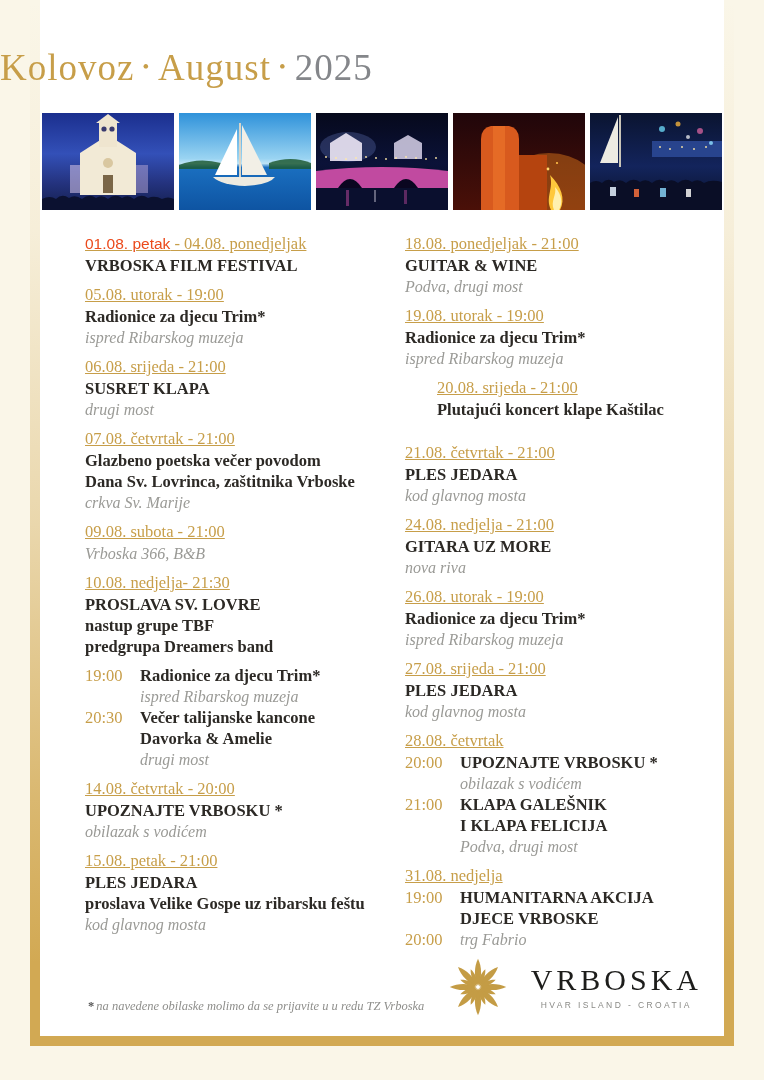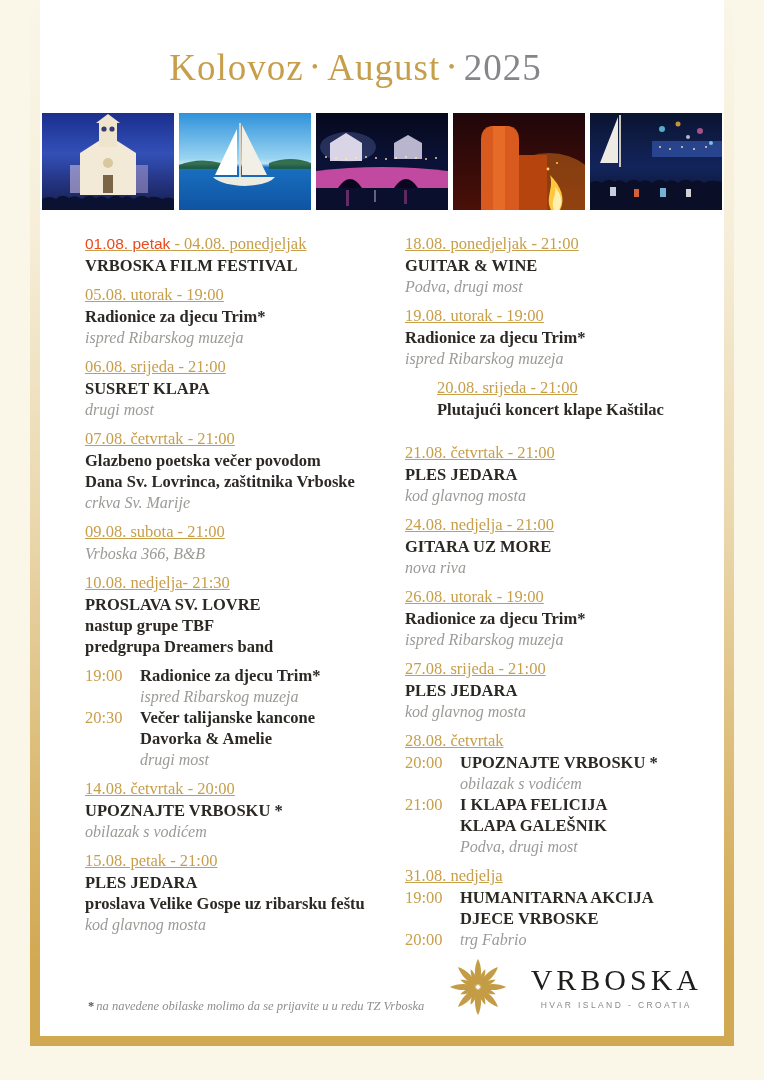--- a/index.html
+++ b/index.html
@@ -9,21 +9,21 @@
   .frame{position:absolute;left:30px;top:0;width:704px;height:1046px;
          background:linear-gradient(to bottom,
            rgba(210,169,83,0) 0%,
            rgba(210,169,83,0.10) 22%,
            rgba(210,169,83,0.40) 50%,
            rgba(210,169,83,0.80) 76%,
            #D2A953 92%, #D2A953 100%);}
   .frame-inner{position:absolute;left:10px;right:10px;top:0;bottom:10px;background:#FFFFFF;}
 
   
-  .header{position:absolute;top:46px;left:0;right:53px;text-align:center;z-index:3;
+  .header{position:absolute;top:46px;left:0;right:53px;text-align:left;z-index:3;
           font-size:37px;letter-spacing:1px;color:#C79E49;}
   .header .dot{font-size:19px;vertical-align:middle;padding:0 8px;position:relative;top:-5px;color:#C79E49;}
   .header .year{color:#84868A;}
 
   
   .photos{position:absolute;top:113px;left:42px;width:680px;height:97px;display:flex;gap:5px;z-index:3;}
   .photo{flex:1;position:relative;overflow:hidden;}
   .photo svg{position:absolute;inset:0;width:100%;height:100%;}
   .photo-church{background:linear-gradient(180deg,#1B2F8E 0%,#3350B8 42%,#24337F 72%,#141F4E 100%);}
   .photo-sail{background:linear-gradient(180deg,#2F92DA 0%,#9AD4F2 47%,#BEE4F6 52%,#1A6FC0 56%,#0E54A2 100%);}
@@ -315,22 +315,22 @@
             <div class="title">
                 <span class="tl">UPOZNAJTE VRBOSKU *</span>
               </div>
             <div class="venue">obilazak s vodićem</div>
           </div>
         </div>
         <div class="sub-row">
           <div class="time">21:00</div>
           <div class="sub-body">
             <div class="title">
+                <span class="tl">KLAPA GALEŠNIK</span>
                 <span class="tl">I KLAPA FELICIJA</span>
-                <span class="tl">KLAPA GALEŠNIK</span>
               </div>
             <div class="venue">Podva, drugi most</div>
           </div>
         </div>
       </div>
 
       <div class="event">
         <div class="date">31.08. nedjelja</div>
         <div class="sub-row">
           <div class="time">19:00</div>

